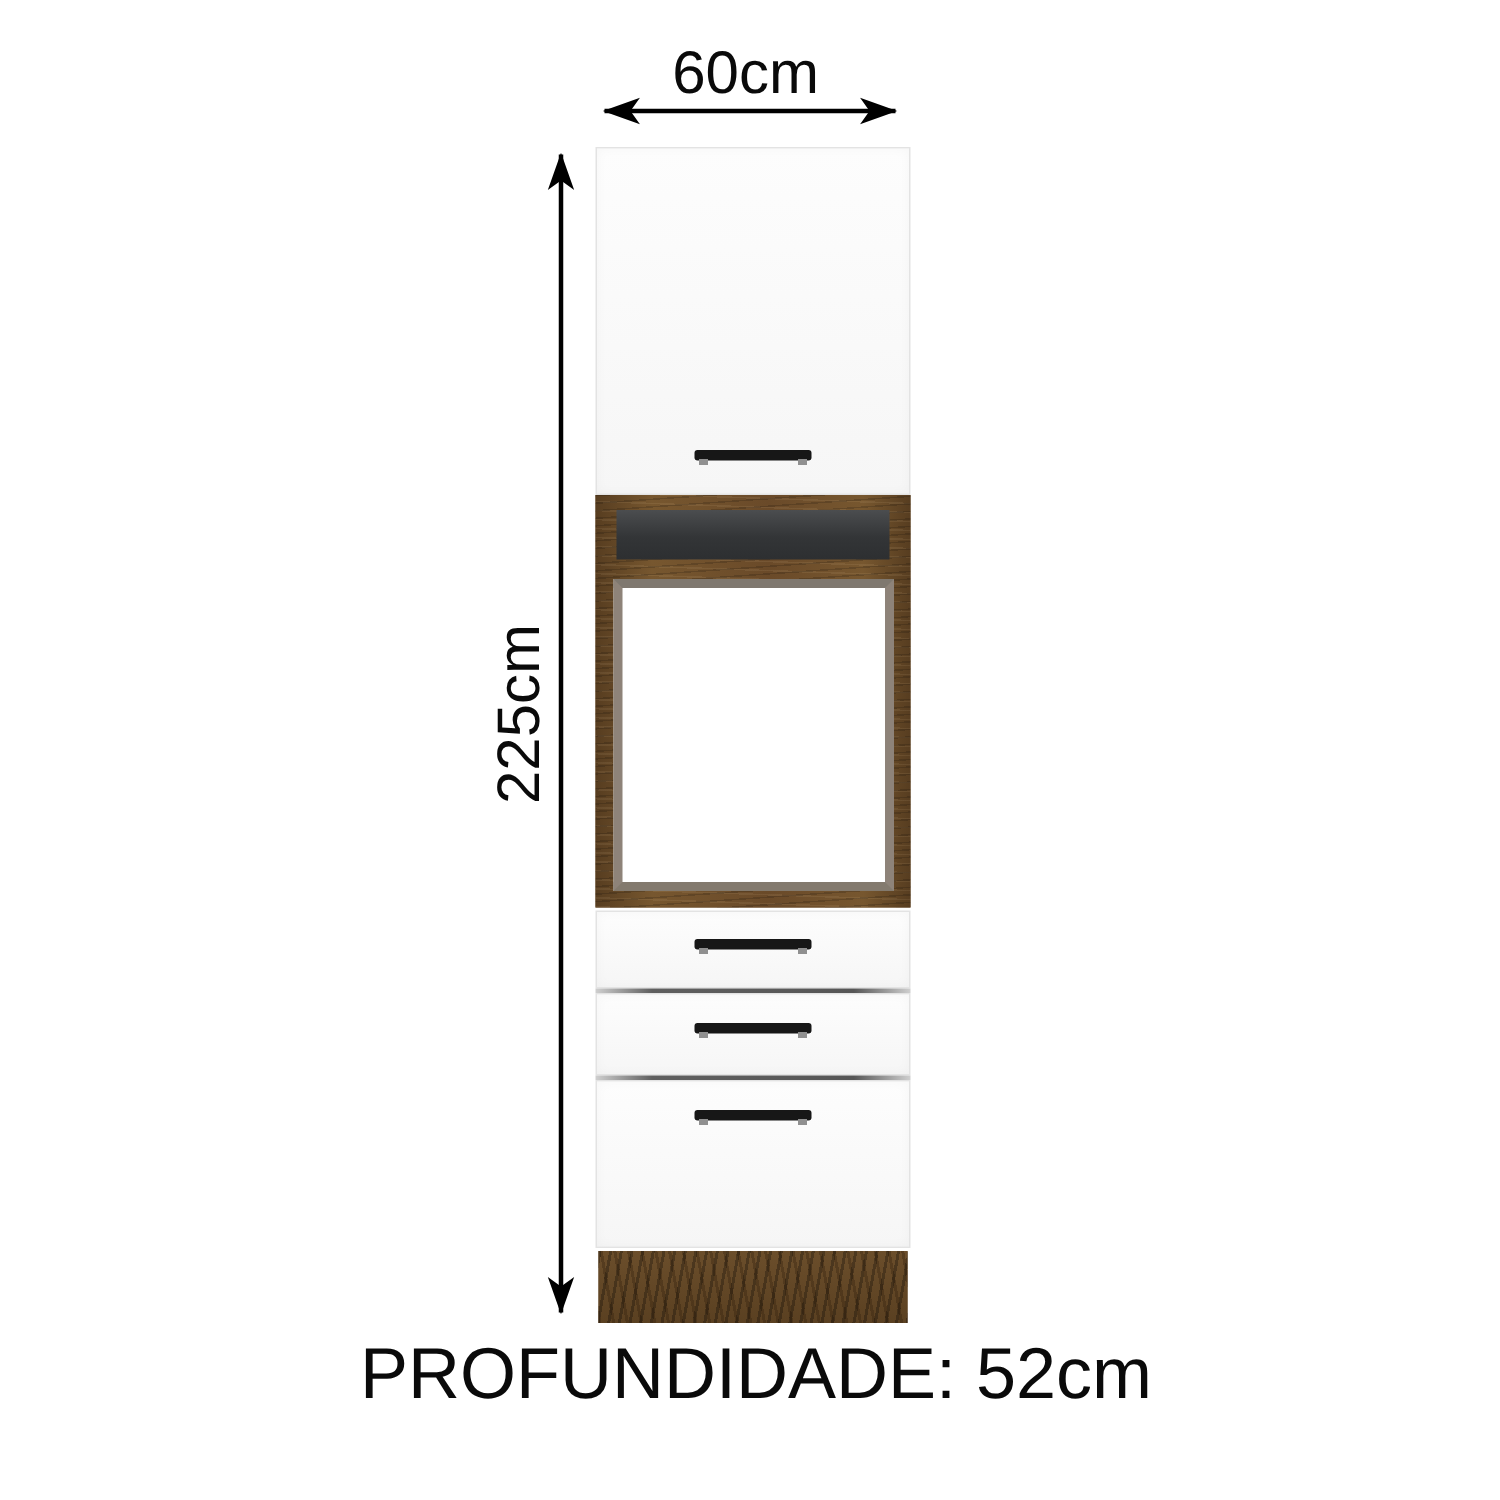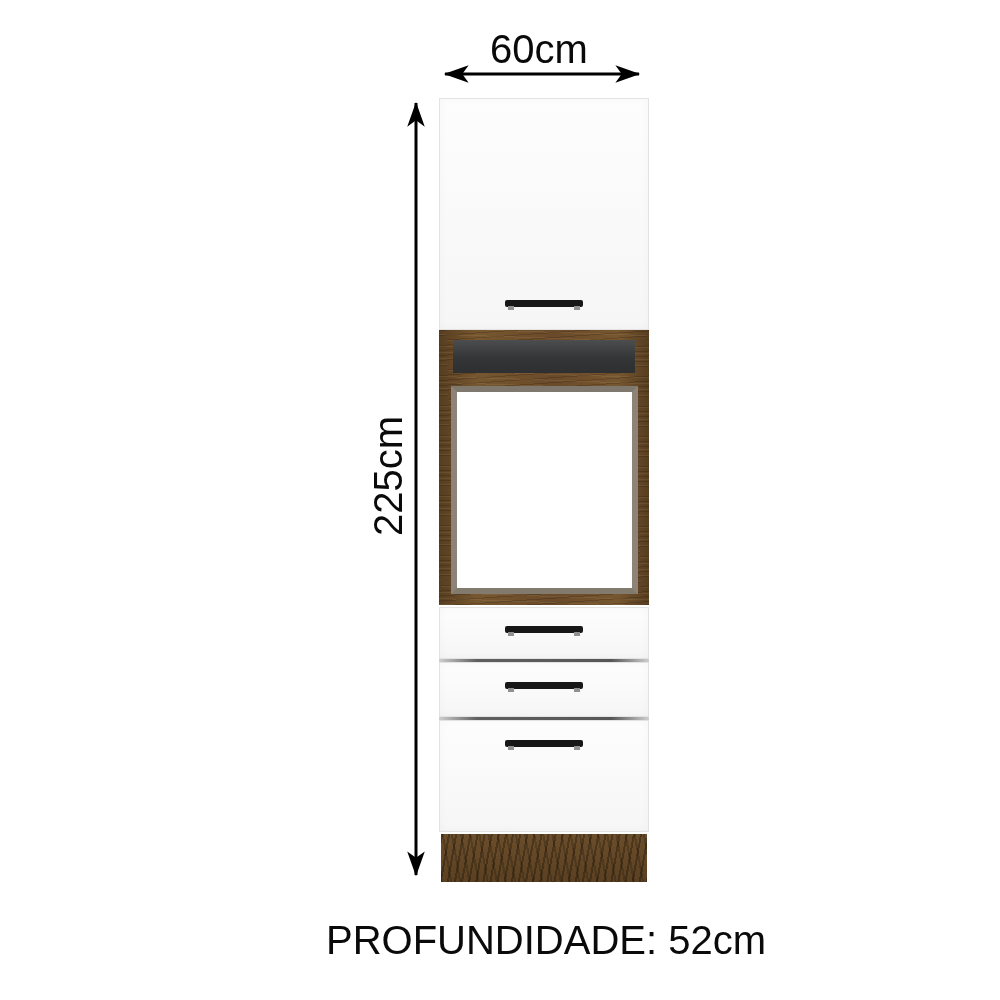--- a/index.html
+++ b/index.html
@@ -13,36 +13,36 @@
     --handle-black:#171717;
     --dimension-black:#0a0a0a;
   }
   html,body{margin:0;padding:0;}
   body{
     width:1000px;height:1000px;
     background:var(--background);
     font-family:"Liberation Sans", sans-serif;
     position:relative;overflow:hidden;
   }
-  .stage{position:absolute;inset:0;margin-left:42px;}
+  .stage{position:absolute;inset:0;}
 
   
   .dim-label{
     position:absolute;
     font-size:40px;
     color:var(--dimension-black);
     white-space:nowrap;
     transform:translate(-50%,-50%);
     line-height:1;
   }
   .dim-label.rot{transform:translate(-50%,-50%) rotate(-90deg);}
   .width-label{left:497px;top:49px;}
   .height-label{left:346px;top:476px;}
   .oven-label{left:436px;top:491px;}
-  .depth-label{left:504px;top:940px;font-size:40px;}
+  .depth-label{left:504px;top:917px;font-size:48px;}
 
   
   .dims-svg{position:absolute;left:0;top:0;width:1000px;height:1000px;pointer-events:none;}
 
   
   .cabinet{position:absolute;left:397px;top:98px;width:210px;height:784px;}
 
   .panel{
     position:absolute;left:0;width:210px;
     background:linear-gradient(180deg,#fdfdfd,#f6f6f6);

